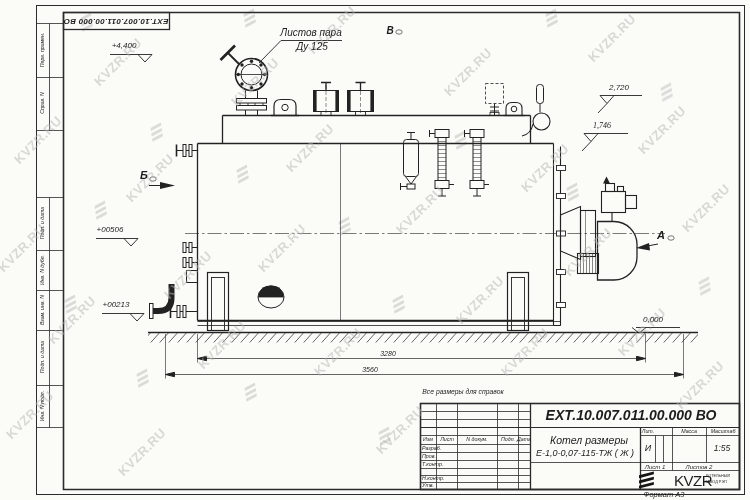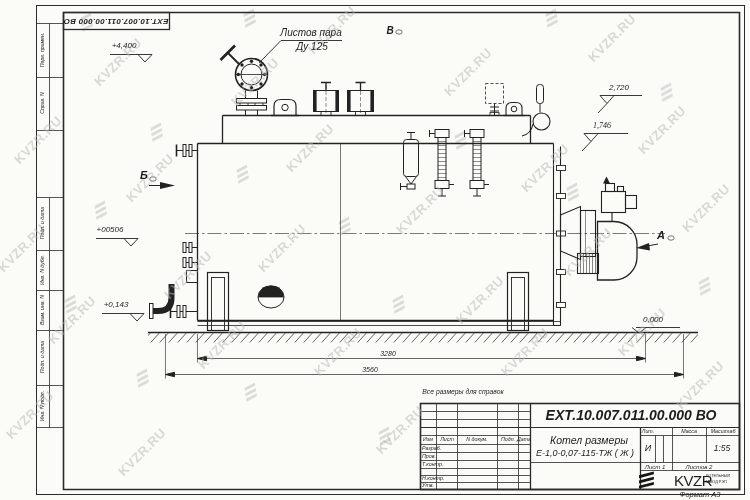--- a/index.html
+++ b/index.html
@@ -290,21 +290,21 @@
 
 <div class="t" style="left:311px;top:33px;font-size:10px;">Листов пара</div>
 <div class="t" style="left:312px;top:47px;font-size:10px;text-align:right;">Ду 125</div>
 <div class="t bold" style="left:144px;top:175px;font-size:11px;">Б</div>
 <div class="t bold" style="left:390px;top:31px;font-size:10px;">В</div>
 <div class="t bold" style="left:661px;top:235px;font-size:11px;">А</div>
 <div class="t" style="left:124px;top:46px;font-size:8px;">+4,400</div>
 <div class="t" style="left:619px;top:88px;font-size:8px;">2,720</div>
 <div class="t" style="left:602px;top:126px;font-size:8px;font-family:Liberation Serif, serif;">1,746</div>
 <div class="t" style="left:110px;top:230px;font-size:8px;">+00506</div>
-<div class="t" style="left:116px;top:305px;font-size:8px;">+0,143</div>
+<div class="t" style="left:116px;top:305px;font-size:8px;">+00213</div>
 <div class="t" style="left:653px;top:320px;font-size:8px;">0,000</div>
 <div class="t" style="left:388px;top:353px;font-size:7px;">3280</div>
 <div class="t" style="left:370px;top:369px;font-size:7px;">3560</div>
 <div class="t" style="left:463px;top:392px;font-size:6.8px;">Все размеры для справок</div>
 
 <div class="t" style="left:631px;top:415px;font-size:14px;font-weight:600;">ЕХТ.10.007.011.00.000  ВО</div>
 <div class="t" style="left:589px;top:440px;font-size:10.5px;">Котел размеры</div>
 <div class="t" style="left:585px;top:453px;font-size:9px;">Е-1,0-0,07-115-ТЖ ( Ж )</div>
 <div class="t" style="left:428px;top:440px;font-size:5.3px;">Изм</div>
 <div class="t" style="left:447px;top:440px;font-size:5.3px;">Лист</div>
@@ -319,15 +319,15 @@
 <div class="t" style="left:648px;top:431.5px;font-size:5.3px;">Лит.</div>
 <div class="t" style="left:689px;top:431.5px;font-size:5.3px;">Масса</div>
 <div class="t" style="left:723px;top:431.5px;font-size:5.3px;">Масштаб</div>
 <div class="t" style="left:648px;top:448px;font-size:9px;">И</div>
 <div class="t" style="left:722px;top:448px;font-size:8.5px;">1:55</div>
 <div class="t" style="left:655px;top:466.5px;font-size:6px;">Лист 1</div>
 <div class="t" style="left:699px;top:466.5px;font-size:6px;">Листов 2</div>
 <div class="t" style="left:682px;top:480px;font-size:15px;font-weight:400;font-style:normal;letter-spacing:-0.5px;padding-left:22px;">KVZR</div>
 <div class="t" style="left:718px;top:477px;font-size:3.8px;font-style:normal;">КОТЕЛЬНЫЙ</div>
 <div class="t" style="left:716px;top:482.5px;font-size:3.8px;font-style:normal;">ЗАВОД РЭП</div>
-<div class="t" style="left:700px;top:494.5px;font-size:7.5px;">Формат А3</div>
+<div class="t" style="left:664px;top:494.5px;font-size:7.5px;">Формат А3</div>
 
 </div>
 
 </body></html>

